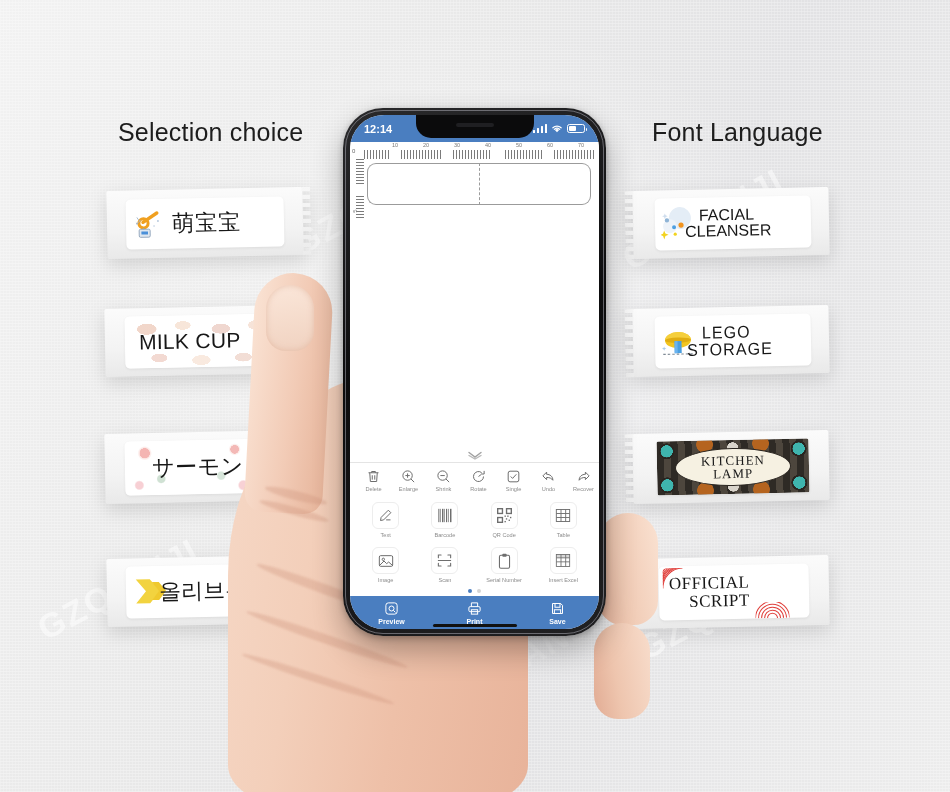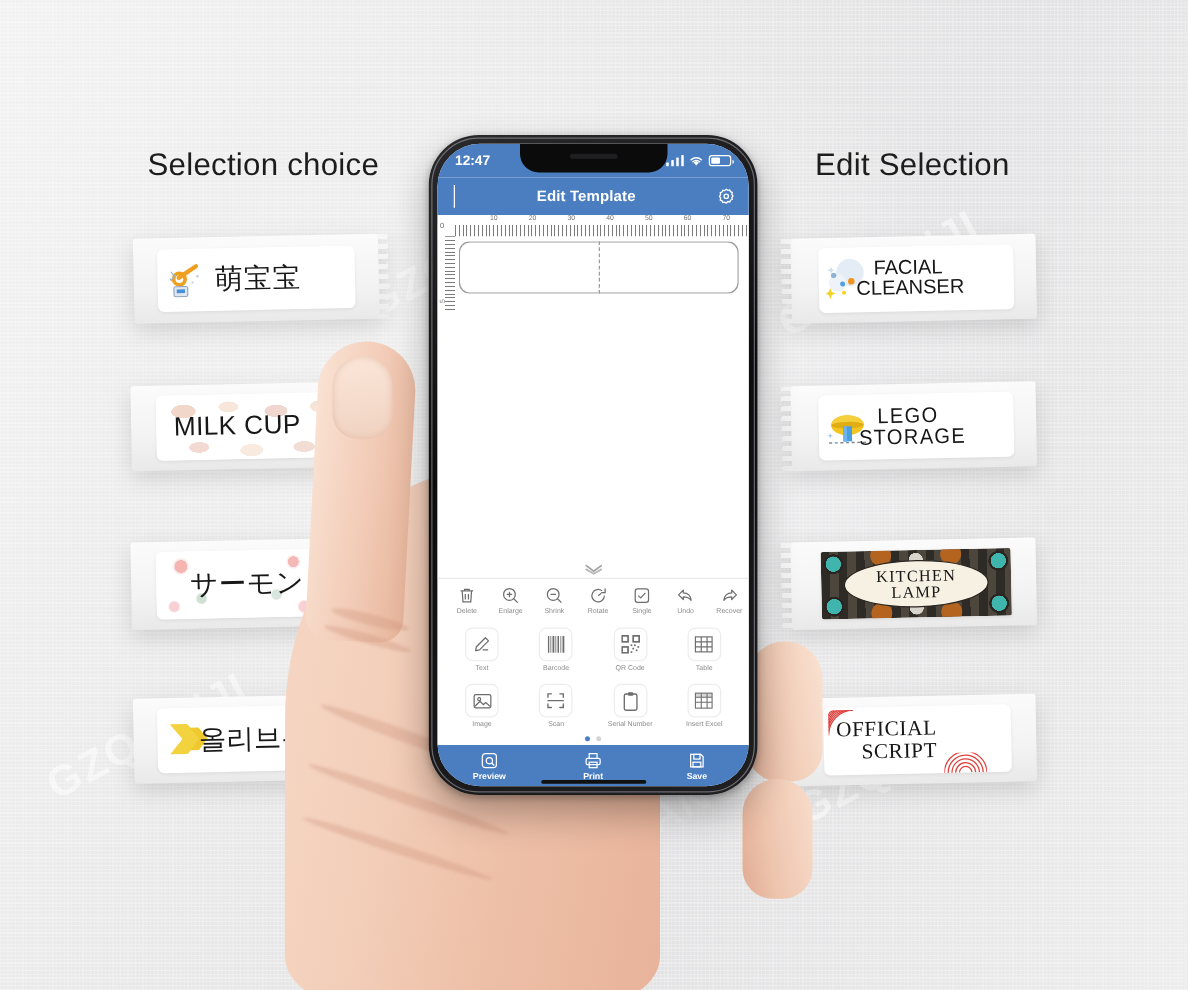--- a/index.html
+++ b/index.html
@@ -281,21 +281,21 @@
 <div class="wm" style="left:285px;top:185px;">GZQIANJI</div>
 <div class="wm" style="left:615px;top:200px;">GZQIANJI</div>
 <div class="wm" style="left:630px;top:590px;">GZQIANJI</div>
 <div class="wm" style="left:430px;top:640px;opacity:.4">GZQIANJI</div>
 
 <div class="heading" style="left:118px;top:118px;width:200px;">
   <div class="txt">Selection choice</div>
   <div class="rule" style="width:200px;"></div>
 </div>
 <div class="heading" style="left:652px;top:118px;width:170px;">
-  <div class="txt">Edit Selection</div>
+  <div class="txt">Font Language</div>
   <div class="rule" style="width:170px;"></div>
 </div>
 
 <div class="label-card" style="left:107px;top:189px;">
   <div class="sticker" style="width:196px;height:68px;transform:rotate(-1.2deg);">
     <div class="zz-right"></div>
     <div class="tape" style="left:19px;top:9px;width:158px;height:50px;">
       <span style="position:absolute;left:10px;top:10px;">
         <svg width="26" height="30" viewBox="0 0 26 30">
           <line x1="7" y1="13" x2="21" y2="4" stroke="#f0a020" stroke-width="3.4" stroke-linecap="round"></line>
@@ -489,51 +489,41 @@
   <div class="fingertip-right2"></div>
 </div>
 
 <div id="phone">
   <div class="screen">
     <div class="notch">
         <div class="spk"></div>
       </div>
 
     <div class="statusbar">
-      <span>12:47</span>
+      <span>12:14</span>
       <span class="stat-right">
         <span class="bars">
             <i></i>
             <i></i>
             <i></i>
             <i></i>
           </span>
         <span>
           <svg width="12" height="9" viewBox="0 0 12 9">
               <path d="M6 8.3 3.9 5.9a3.2 3.2 0 0 1 4.2 0z" fill="#fff"></path>
               <path d="M1.9 3.8a6 6 0 0 1 8.2 0" stroke="#fff" stroke-width="1.3" fill="none" stroke-linecap="round"></path>
               <path d="M3.3 5.4a4 4 0 0 1 5.4 0" stroke="#fff" stroke-width="1.2" fill="none" stroke-linecap="round"></path>
             </svg>
         </span>
         <span class="batt">
             <i></i>
           </span>
       </span>
     </div>
 
-    <div class="navbar">
-      <span><span class="chev-back"></span></span>
-      <span class="title">Edit Template</span>
-      <span>
-        <svg class="gear" viewBox="0 0 24 24" fill="none" stroke="#fff" stroke-width="1.8">
-          <circle cx="12" cy="12" r="3"></circle>
-          <path d="M12 2.4l2.2 1.5 2.6-.5 1 2.4 2.4 1-.5 2.6 1.5 2.2-1.5 2.2.5 2.6-2.4 1-1 2.4-2.6-.5L12 21.6l-2.2-1.5-2.6.5-1-2.4-2.4-1 .5-2.6L2.8 12l1.5-2.2-.5-2.6 2.4-1 1-2.4 2.6.5z"></path>
-        </svg>
-      </span>
-    </div>
 
     <div class="canvaswrap">
       <div class="grid-bg"></div>
 
       <div class="ruler-top">
         <div class="ruler-nums">
           <span style="left:31px;">10</span>
           <span style="left:62px;">20</span>
           <span style="left:93px;">30</span>
           <span style="left:124px;">40</span>

